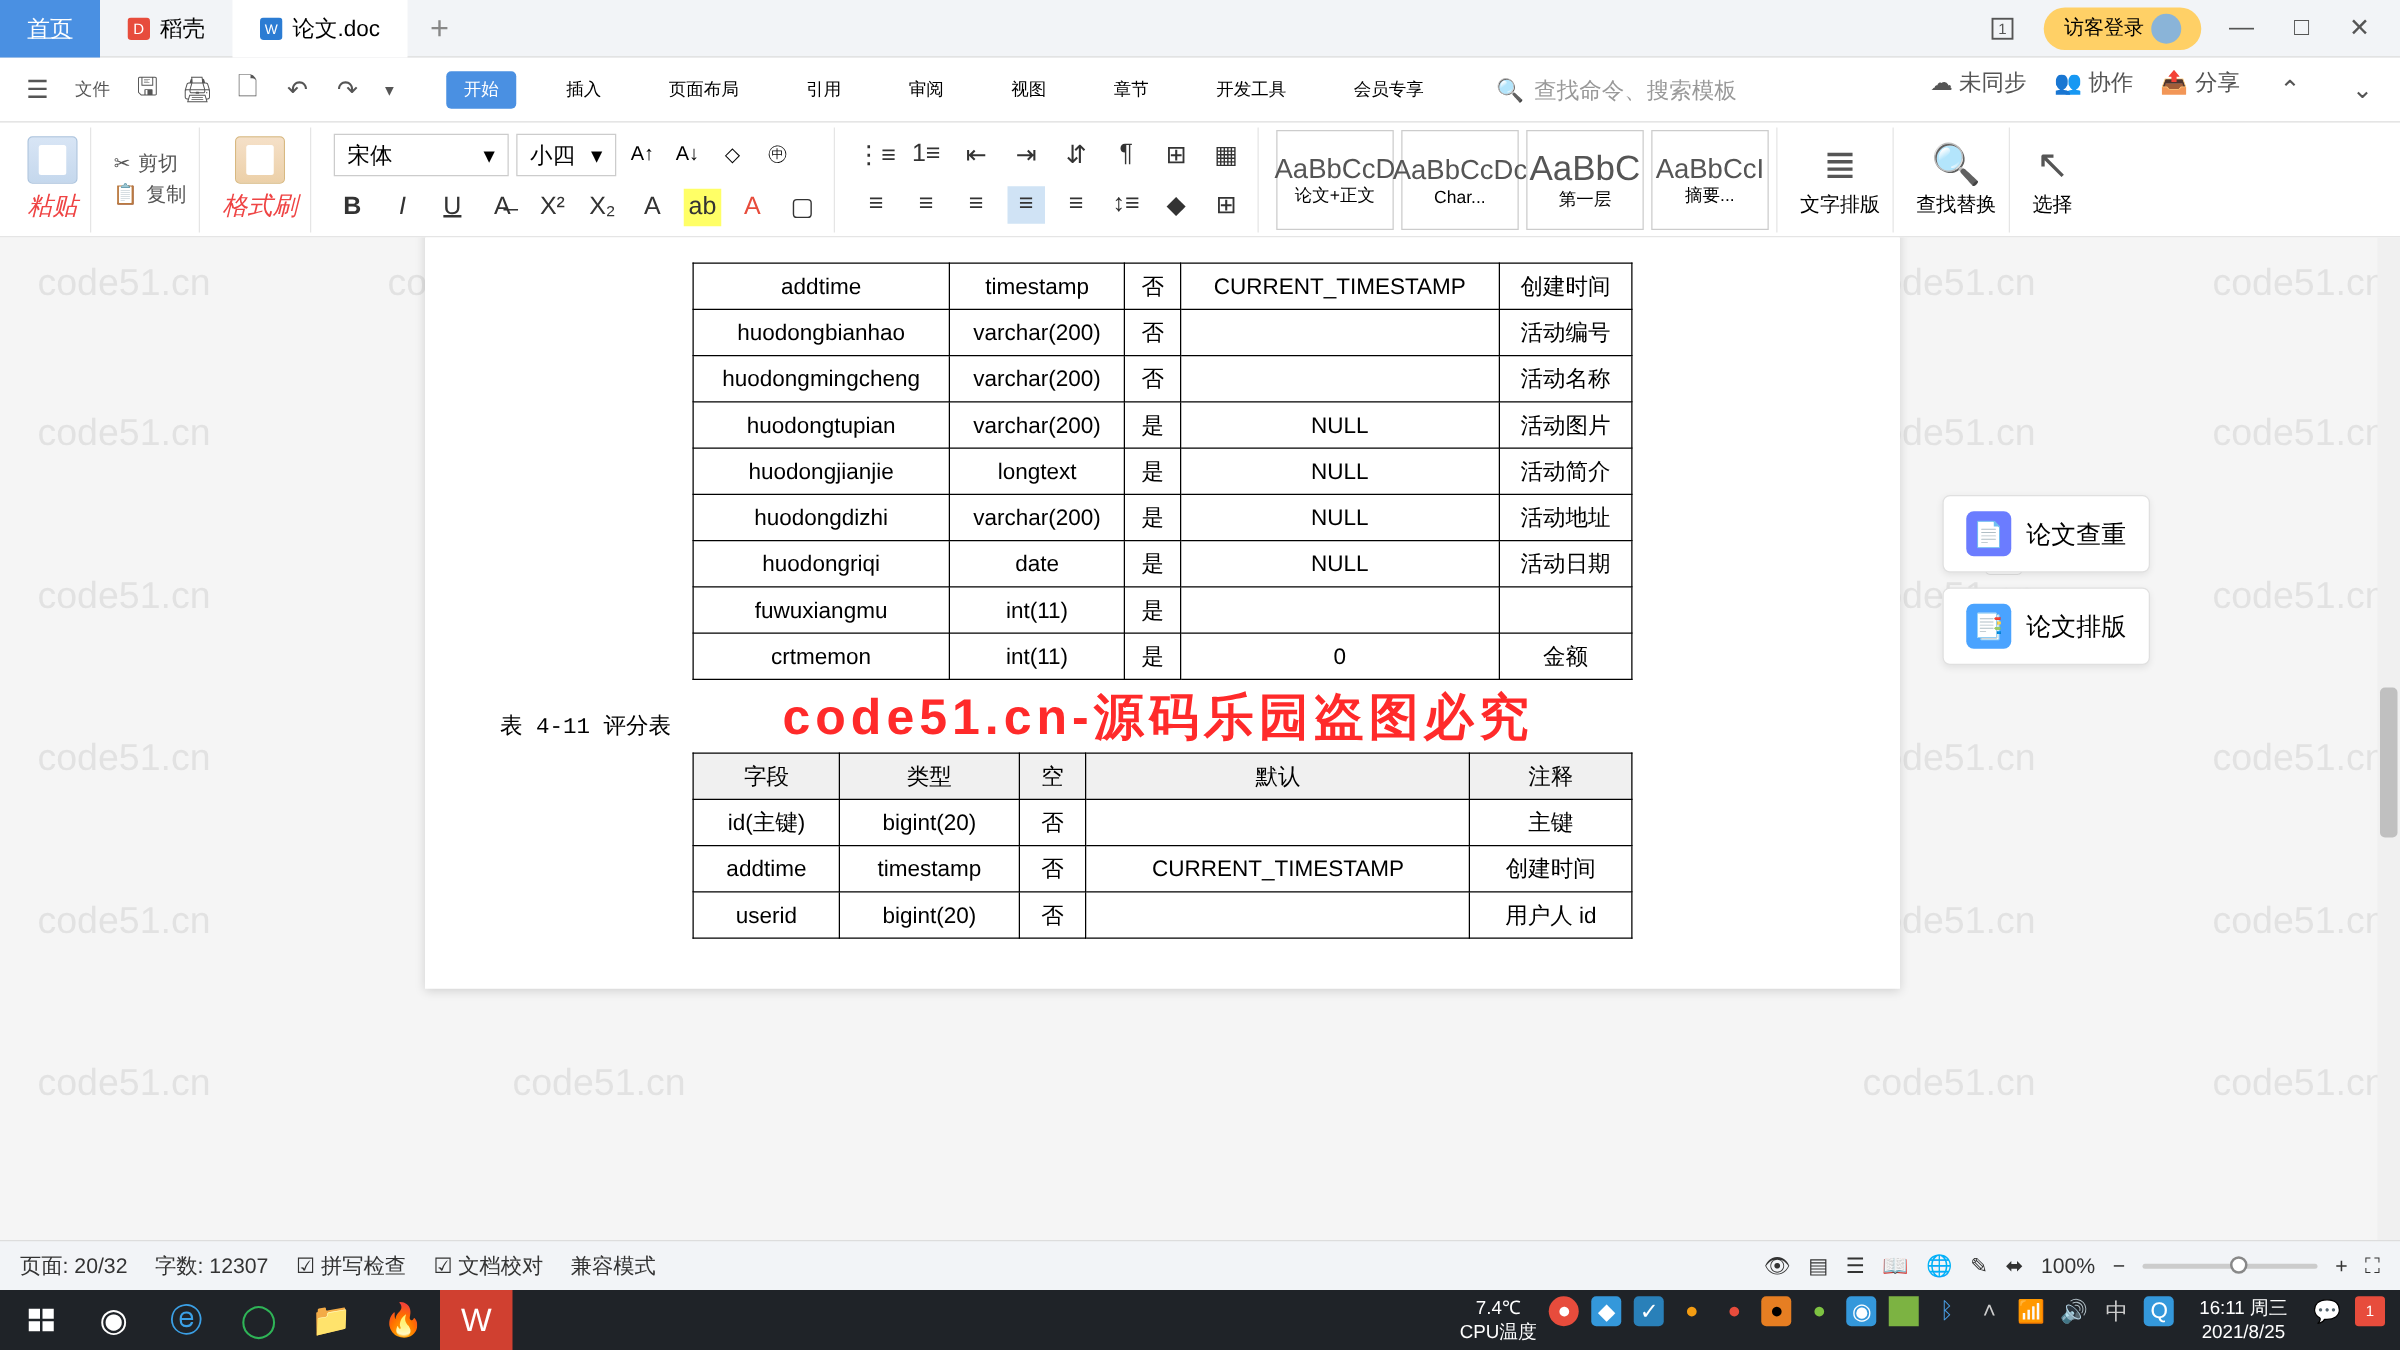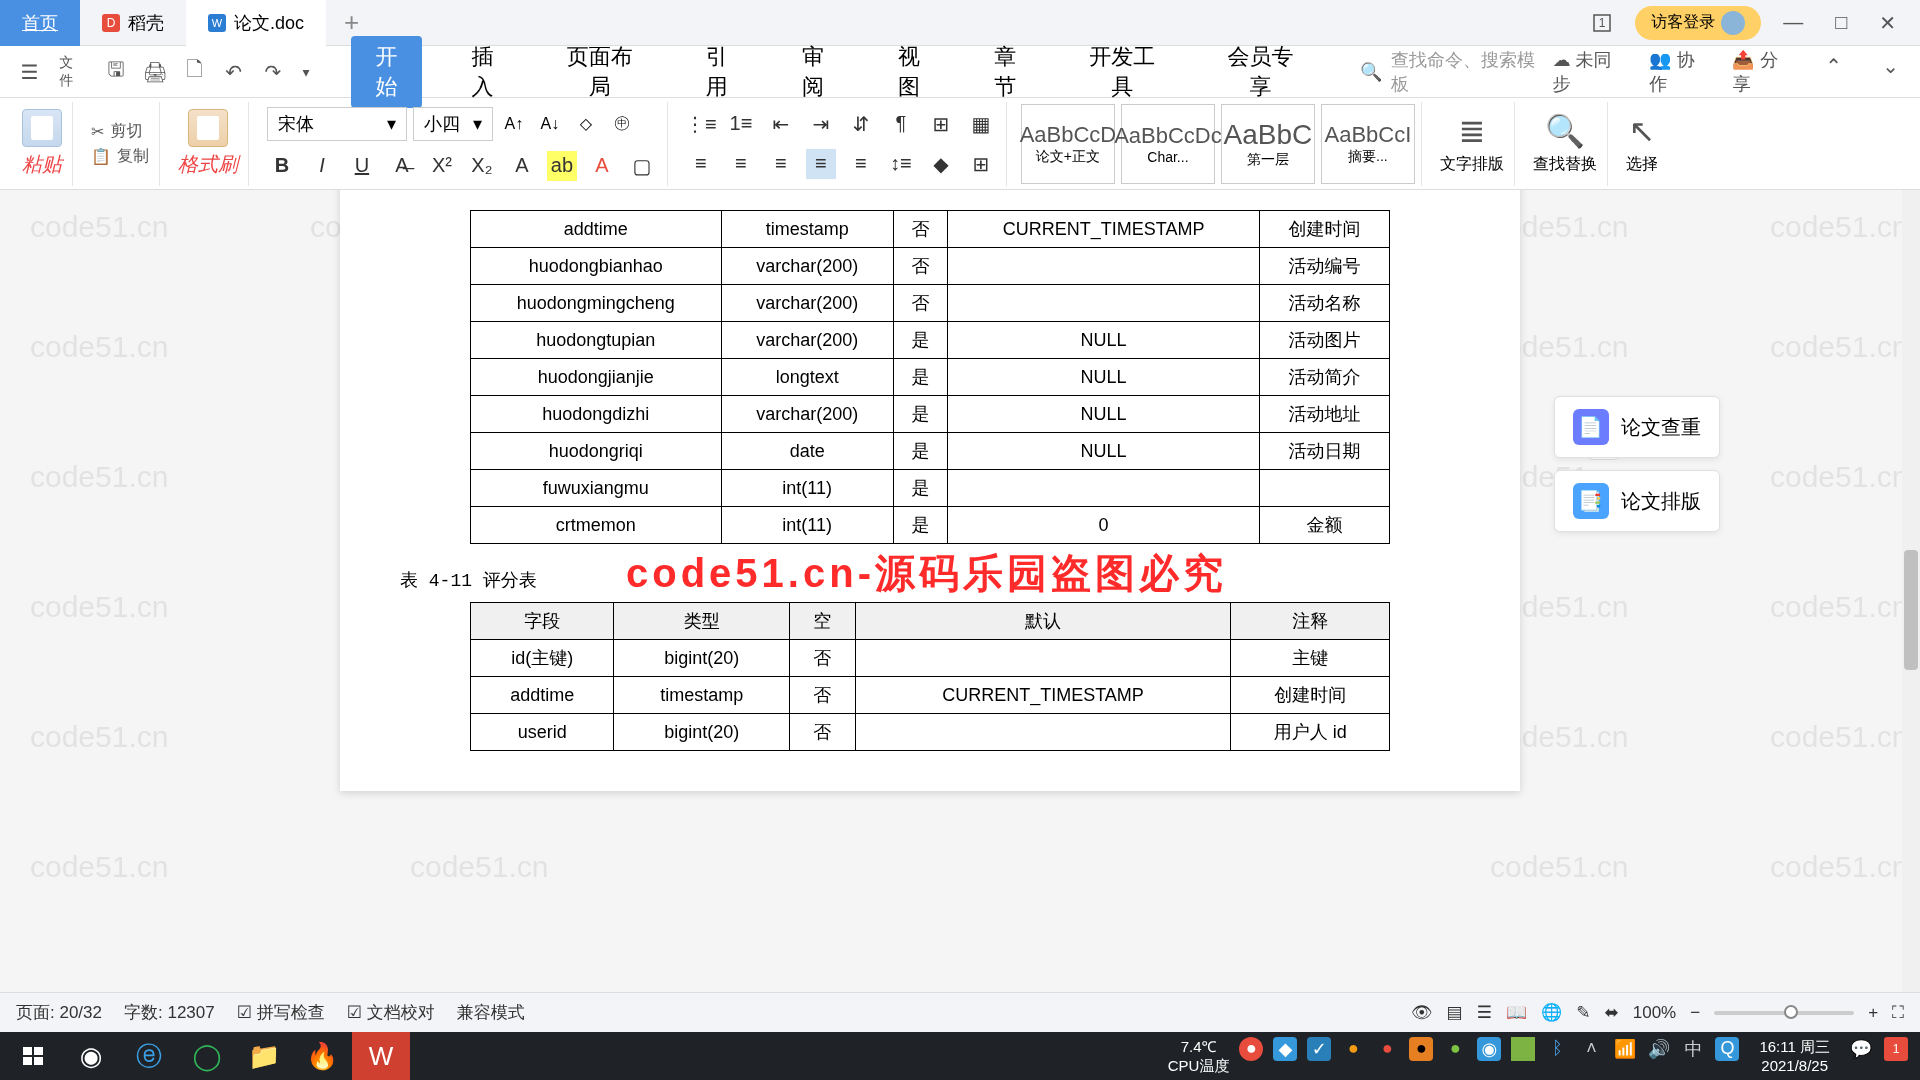--- a/index.html
+++ b/index.html
@@ -11,21 +11,21 @@
 .tab-icon{width:18px;height:18px;}
 .new-tab{padding:0 18px;font-size:26px;color:#888;}
 .titlebar-right{margin-left:auto;display:flex;align-items:center;gap:12px;padding-right:14px;}
 .login-btn{background:#ffd066;border-radius:18px;padding:5px 16px;font-size:16px;display:flex;align-items:center;gap:6px;}
 .avatar{width:24px;height:24px;border-radius:50%;background:#8ab4d8;}
 .win-btn{font-size:20px;color:#555;padding:4px 10px;}
 .menubar{height:52px;display:flex;align-items:center;border-bottom:1px solid #ddd;padding:0 12px;gap:4px;}
 .menubtn{width:36px;height:36px;display:flex;align-items:center;justify-content:center;font-size:20px;color:#555;}
 .menu-drop{font-size:14px;color:#555;padding:0 8px;}
 .menu-tabs{display:flex;gap:26px;margin-left:30px;}
-.menu-tab{font-size:22px;padding:6px 14px;border-radius:4px;text-align:center;}
+.menu-tab{font-size:14px;padding:6px 14px;border-radius:4px;text-align:center;}
 .menu-tab.active{background:#4a90e2;color:#fff;}
 .search-box{margin-left:40px;display:flex;align-items:center;gap:8px;color:#999;font-size:18px;}
 .menu-right{margin-left:auto;display:flex;gap:22px;font-size:18px;color:#555;align-items:flex-start;}
 .ribbon{height:92px;border-bottom:1px solid #ddd;display:flex;align-items:center;padding:0 12px;gap:8px;}
 .ribbon-group{display:flex;flex-direction:column;align-items:center;gap:4px;padding:0 10px;border-right:1px solid #e5e5e5;height:84px;justify-content:center;}
 .ribbon-group:last-child{border-right:none;}
 .paste-icon{width:40px;height:38px;background:linear-gradient(#d8e5f5,#c5d8ed);border:1px solid #aac2dd;border-radius:4px;position:relative;}
 .paste-icon::after{content:"";position:absolute;top:6px;left:8px;right:8px;bottom:6px;background:#fff;border-radius:2px;}
 .ribbon-label{font-size:20px;color:#ef4444;font-style:italic;}
 .small-btns{display:flex;flex-direction:column;gap:4px;font-size:16px;}
@@ -35,21 +35,21 @@
 .font-size-select{min-width:80px;}
 .icon-row{display:flex;gap:10px;font-size:20px;color:#333;align-items:center;}
 .icon-btn{width:30px;height:30px;display:flex;align-items:center;justify-content:center;}
 .style-gallery{display:flex;gap:6px;}
 .style-item{width:94px;height:80px;border:1px solid #ccc;display:flex;flex-direction:column;align-items:center;justify-content:center;font-size:14px;}
 .style-preview{font-size:22px;color:#555;}
 .big-btn{display:flex;flex-direction:column;align-items:center;gap:4px;font-size:16px;}
 .big-icon{font-size:32px;color:#555;}
 .document-area{position:absolute;top:190px;left:0;right:0;bottom:48px;background:#f5f5f5;overflow:hidden;}
 .page{position:absolute;left:340px;top:-20px;width:1180px;background:#fff;box-shadow:0 2px 8px rgba(0,0,0,.15);padding:40px 60px;}
-.dbtable{border-collapse:collapse;width:920px;margin:0 auto;}
+.dbtable{border-collapse:collapse;width:752px;margin:0 auto;}
 .dbtable td,.dbtable th{border:1px solid #000;padding:6px 10px;font-size:18px;text-align:center;}
 .dbtable th{background:#f0f0f0;font-weight:normal;}
 .table-caption{text-align:left;font-size:18px;margin:24px 0 10px;font-family:Liberation Mono, monospace;}
 .watermark{position:absolute;color:#ccc;font-size:30px;opacity:.45;pointer-events:none;}
 .red-overlay{position:absolute;top:356px;left:626px;color:#ff2a2a;font-size:40px;font-weight:bold;letter-spacing:4px;}
 .side-panel{position:absolute;right:200px;top:206px;display:flex;flex-direction:column;gap:12px;}
 .side-item{background:#fff;border:1px solid #e0e0e0;border-radius:6px;padding:12px 18px;display:flex;align-items:center;gap:12px;font-size:20px;box-shadow:0 2px 6px rgba(0,0,0,.08);}
 .side-icon{width:36px;height:36px;border-radius:6px;display:flex;align-items:center;justify-content:center;color:#fff;font-size:20px;}
 .chevron{position:absolute;right:302px;top:240px;width:30px;height:30px;background:#fff;border:1px solid #ddd;border-radius:4px;display:flex;align-items:center;justify-content:center;}
 .statusbar{position:absolute;bottom:48px;left:0;right:0;height:40px;background:#f2f4f7;border-top:1px solid #ddd;display:flex;align-items:center;padding:0 16px;font-size:17px;color:#333;gap:22px;}

